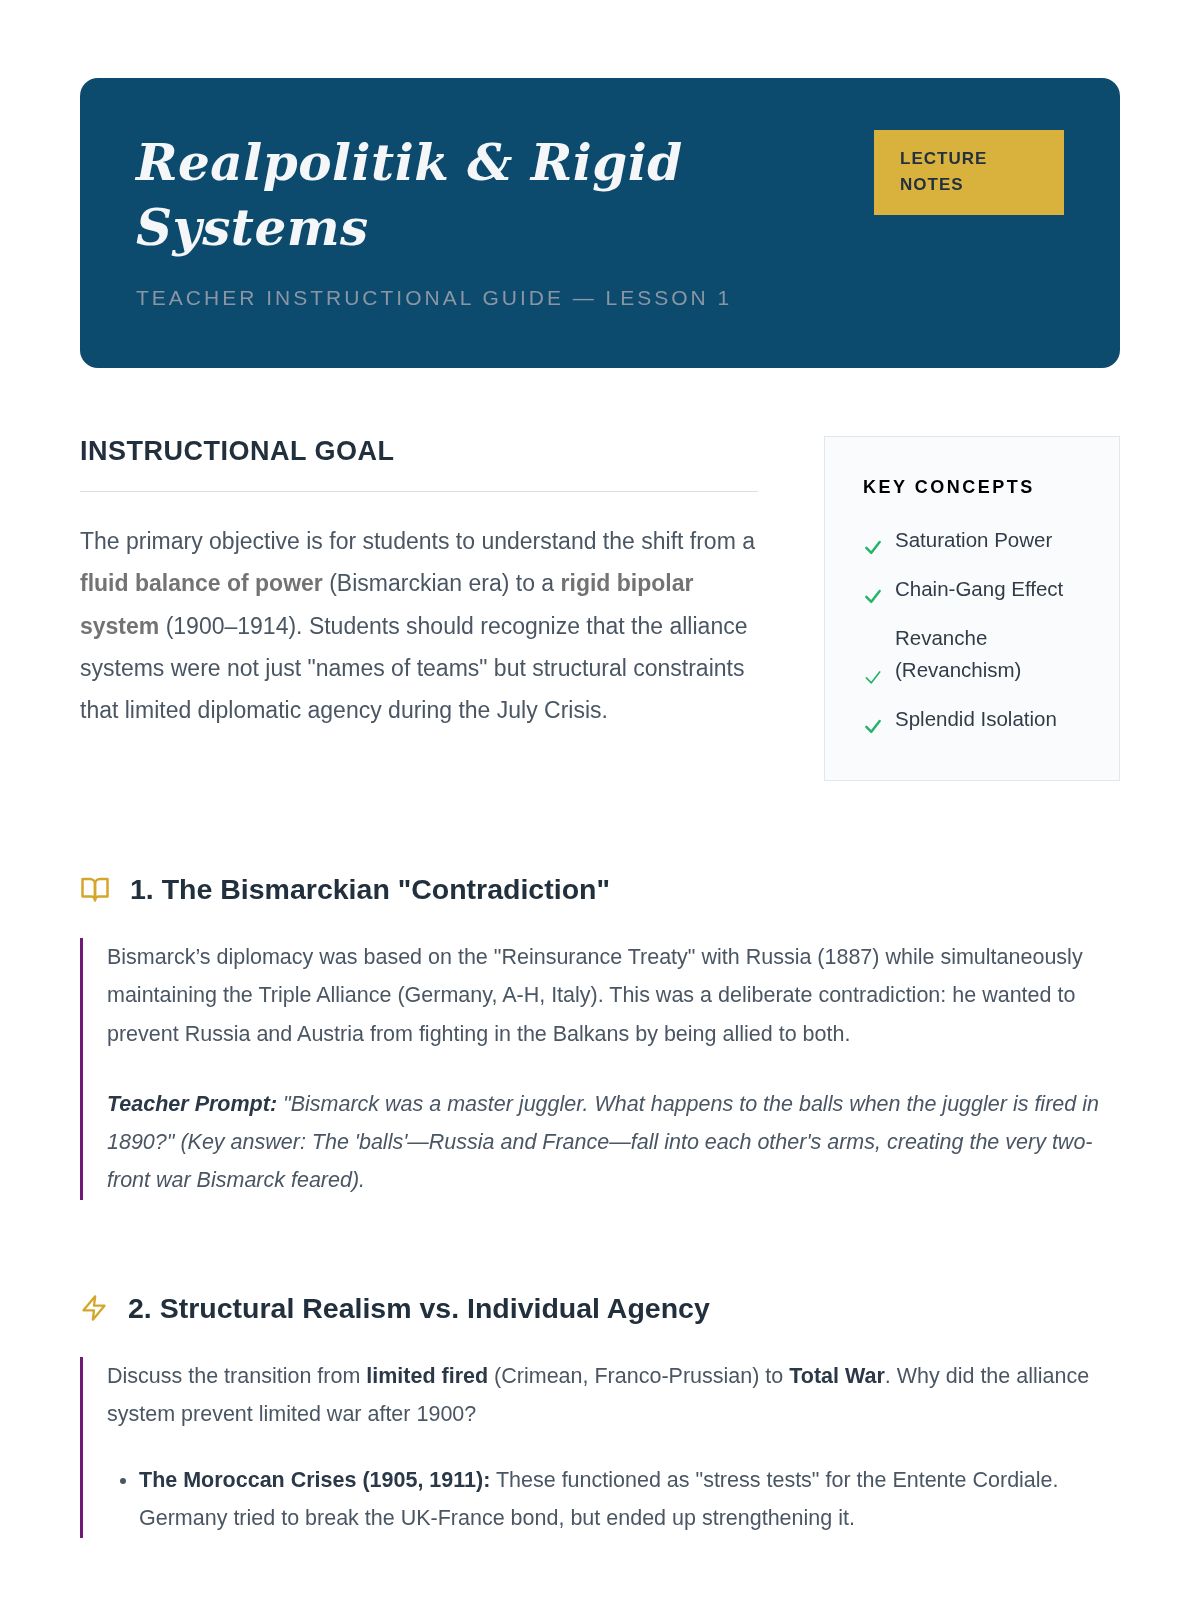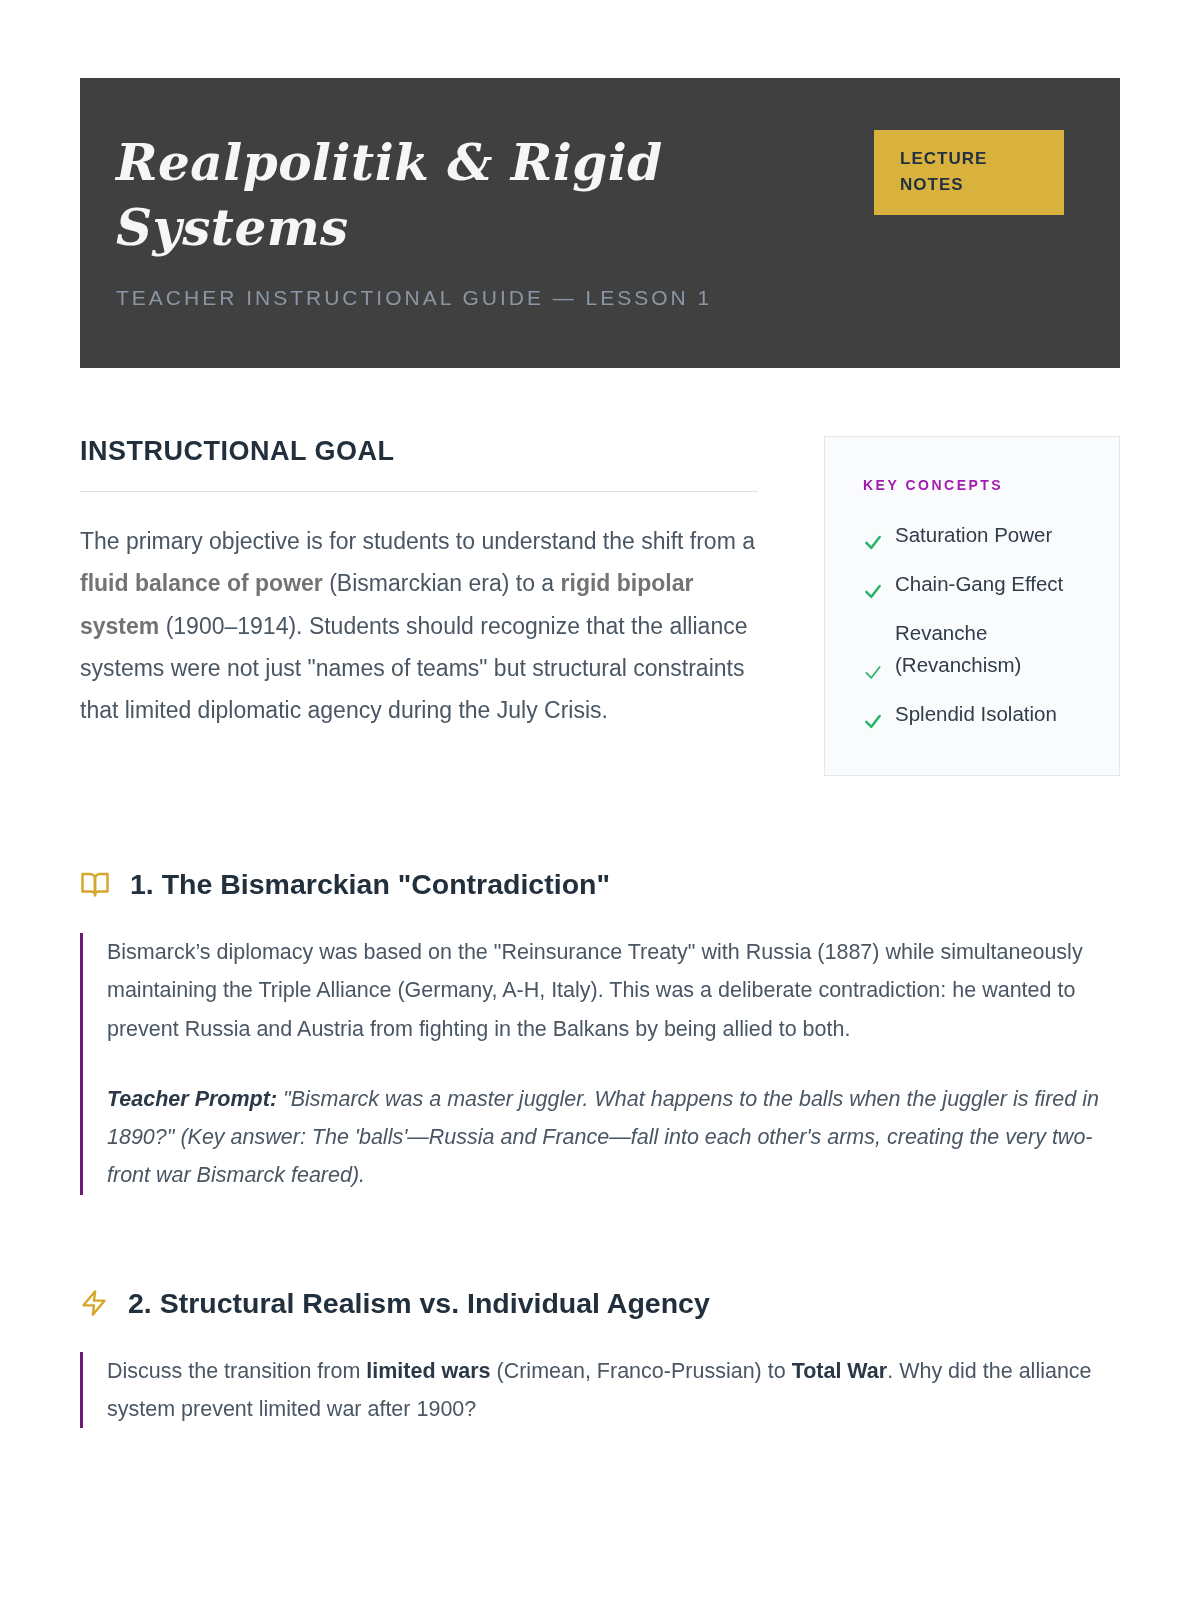--- a/index.html
+++ b/index.html
@@ -6,23 +6,23 @@
   html, body { background:#ffffff; }
   body {
     width:1200px; height:1600px; overflow:hidden;
     font-family:"Liberation Sans", sans-serif;
     color:#4a5663;
   }
   .page { padding:78px 80px 0 80px; }
 
   
   .hero {
-    background:#404040;
-    padding:52px 56px 58px 36px;
-    display:flex; justify-content:space-between; align-items:flex-start;
+    background:#0c4a6e;
+    padding:52px 56px 58px 56px;
+    display:flex; justify-content:space-between; align-items:flex-start;border-radius:18px;
   }
   .hero-title {
     font-family:"DejaVu Serif", serif;
     font-style:italic;
     font-weight:600;
     color:#f4f6f8;
     font-size:50px;
     line-height:1.3;
     max-width:640px;
     letter-spacing:0.5px;
@@ -60,21 +60,21 @@
   .goal p { margin-top:28px; font-size:23px; line-height:1.84; color:#4a5663; }
   .goal strong { color:#737373; }
 
   .concepts {
     width:296px; flex-shrink:0;
     background:#fafbfc;
     border:1px solid #e3e6ea;
     padding:40px 36px 28px 38px;
   }
   .concepts h3 {
-    color:#a21caf; font-size:14px; font-weight:bold; letter-spacing:2.5px;
+    color:#000000; font-size:18px; font-weight:bold; letter-spacing:2.5px;
   }
   .concepts ul { list-style:none; margin-top:26px; }
   .concepts li {
     display:flex; gap:12px; align-items:flex-end;
     font-size:20.5px; color:#303c49; line-height:1.6;
     margin-bottom:16px;
   }
   .check { flex-shrink:0; margin-top:6px; }
   .check svg { display:block; }
 
@@ -175,18 +175,21 @@
     <section class="lesson-section">
       <div class="sec-head">
         <span class="sec-icon">
           <svg width="28" height="28" viewBox="0 0 24 24" fill="none" stroke="#d4a72c" stroke-width="2" stroke-linecap="round" stroke-linejoin="round">
               <polygon points="13 2 3 14 12 14 11 22 21 10 12 10 13 2"></polygon>
             </svg>
         </span>
         <h2>2. Structural Realism vs. Individual Agency</h2>
       </div>
       <div class="sec-body">
-        <p><span>Discuss the transition from </span><strong>limited wars</strong><span> (Crimean, Franco-Prussian) to </span><strong>Total War</strong><span>. Why did the alliance system prevent limited war after 1900?</span></p>
+        <p><span>Discuss the transition from </span><strong>limited fired</strong><span> (Crimean, Franco-Prussian) to </span><strong>Total War</strong><span>. Why did the alliance system prevent limited war after 1900?</span></p>
+        <ul class="bullets">
+          <li><strong>The Moroccan Crises (1905, 1911):</strong><span> These functioned as "stress tests" for the Entente Cordiale. Germany tried to break the UK-France bond, but ended up strengthening it.</span></li>
+        </ul>
       </div>
     </section>
 
   </main>
 </div>
 
 </body></html>

